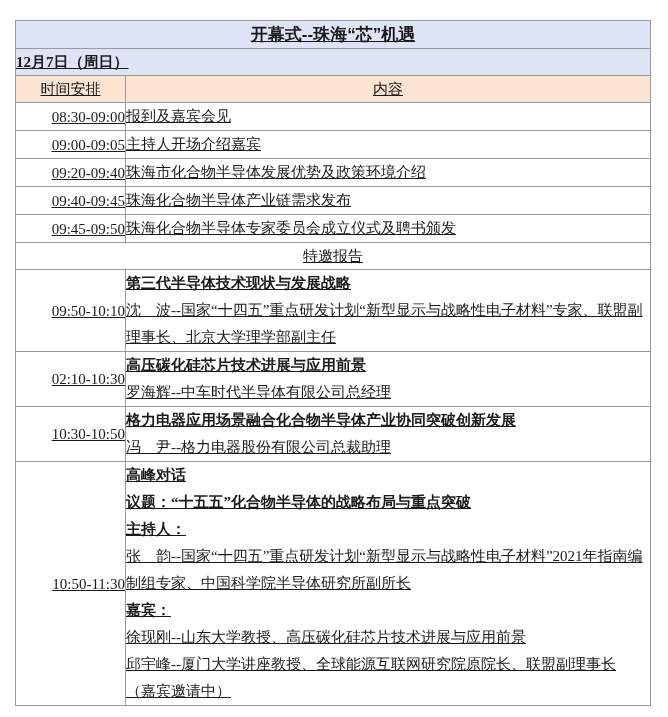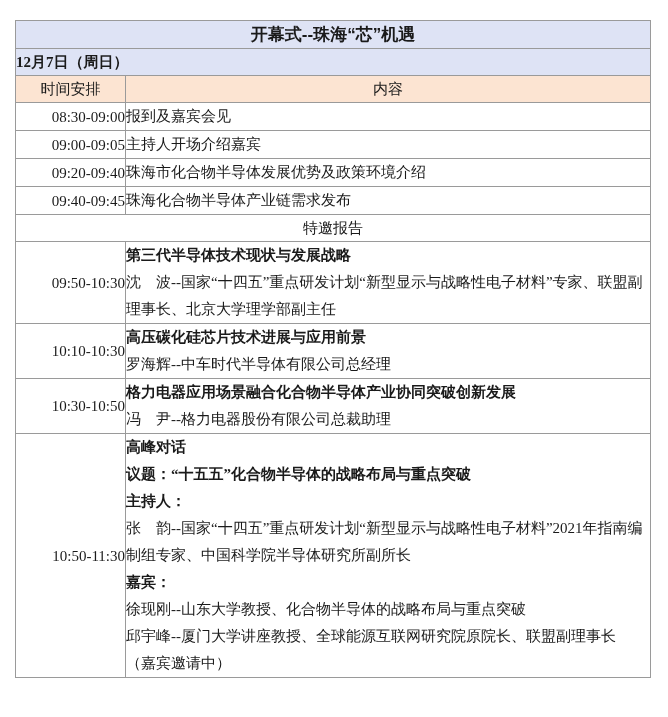--- a/index.html
+++ b/index.html
@@ -19,20 +19,21 @@
     height: 717px;
     font-family: "Liberation Serif", "DejaVu Serif", serif;
     color: var(--text);
     overflow: hidden;
   }
   .page {
     position: relative;
     width: 528px;
     height: 717px;
     padding: 20px 24px 16px 15px;
+    text-decoration: underline;
   }
   table.schedule {
     border-collapse: collapse;
     width: 635px;
     table-layout: fixed;
   }
   table.schedule td {
     border: 1px solid var(--border);
     padding: 0;
     vertical-align: middle;
@@ -126,51 +127,57 @@
             <div class="line">珠海市化合物半导体发展优势及政策环境介绍</div>
           </td>
         </tr>
         <tr>
           <td class="time">09:40-09:45</td>
           <td class="content">
             <div class="line">珠海化合物半导体产业链需求发布</div>
           </td>
         </tr>
         <tr>
+          <td class="time">09:45-09:50</td>
+          <td class="content">
+            <div class="line">珠海化合物半导体专家委员会成立仪式及聘书颁发</div>
+          </td>
+        </tr>
+        <tr>
           <td colspan="2" class="section">特邀报告</td>
         </tr>
         <tr>
-          <td class="time">09:50-10:30</td>
+          <td class="time">09:50-10:10</td>
           <td class="content">
             <div class="line bold">第三代半导体技术现状与发展战略</div>
             <div class="line">沈　波--国家“十四五”重点研发计划“新型显示与战略性电子材料”专家、联盟副理事长、北京大学理学部副主任</div>
           </td>
         </tr>
         <tr>
-          <td class="time">10:10-10:30</td>
+          <td class="time">02:10-10:30</td>
           <td class="content">
             <div class="line bold">高压碳化硅芯片技术进展与应用前景</div>
             <div class="line">罗海辉--中车时代半导体有限公司总经理</div>
           </td>
         </tr>
         <tr>
           <td class="time">10:30-10:50</td>
           <td class="content">
             <div class="line bold">格力电器应用场景融合化合物半导体产业协同突破创新发展</div>
             <div class="line">冯　尹--格力电器股份有限公司总裁助理</div>
           </td>
         </tr>
         <tr>
           <td class="time">10:50-11:30</td>
           <td class="content">
             <div class="line bold">高峰对话</div>
             <div class="line bold">议题：“十五五”化合物半导体的战略布局与重点突破</div>
             <div class="line bold">主持人：</div>
             <div class="line">张　韵--国家“十四五”重点研发计划“新型显示与战略性电子材料”2021年指南编制组专家、中国科学院半导体研究所副所长</div>
             <div class="line bold">嘉宾：</div>
-            <div class="line">徐现刚--山东大学教授、化合物半导体的战略布局与重点突破</div>
+            <div class="line">徐现刚--山东大学教授、高压碳化硅芯片技术进展与应用前景</div>
             <div class="line">邱宇峰--厦门大学讲座教授、全球能源互联网研究院原院长、联盟副理事长</div>
             <div class="line">（嘉宾邀请中）</div>
           </td>
         </tr>
       </tbody>
   </table>
 </div>
 
 </body></html>

